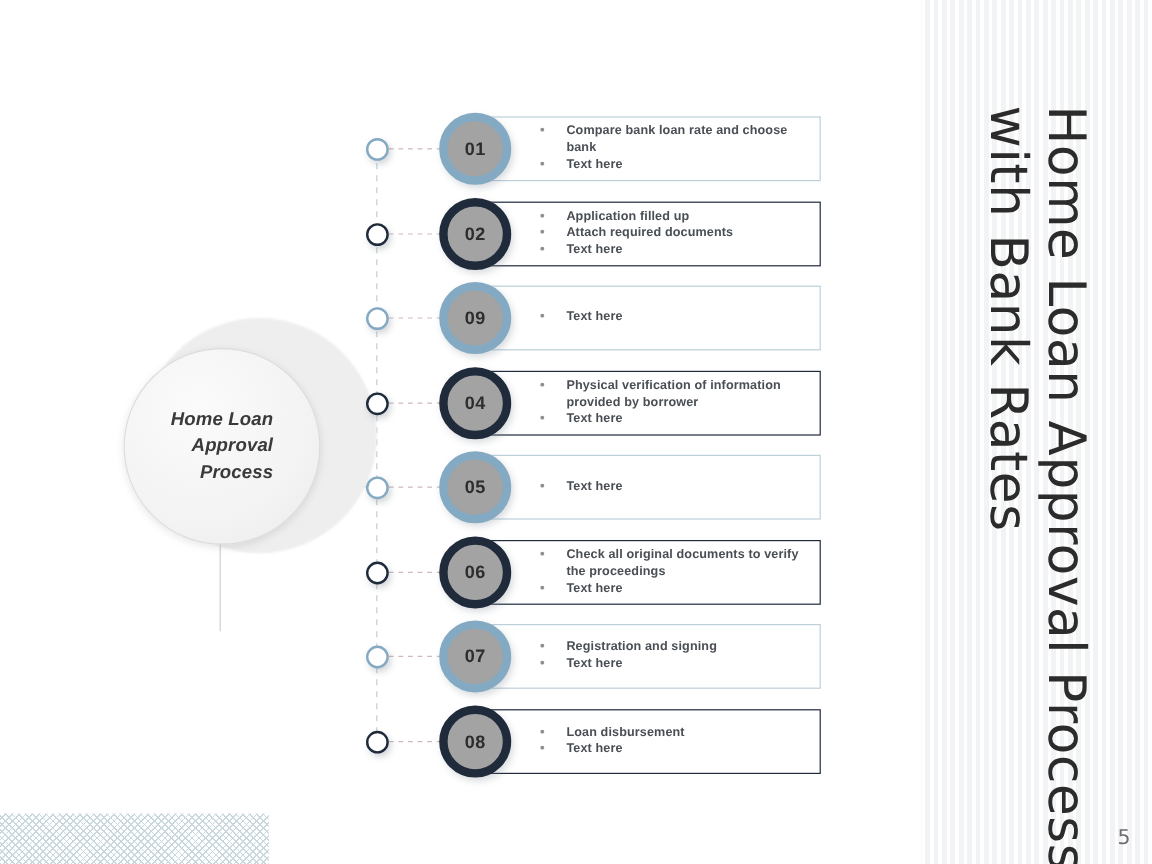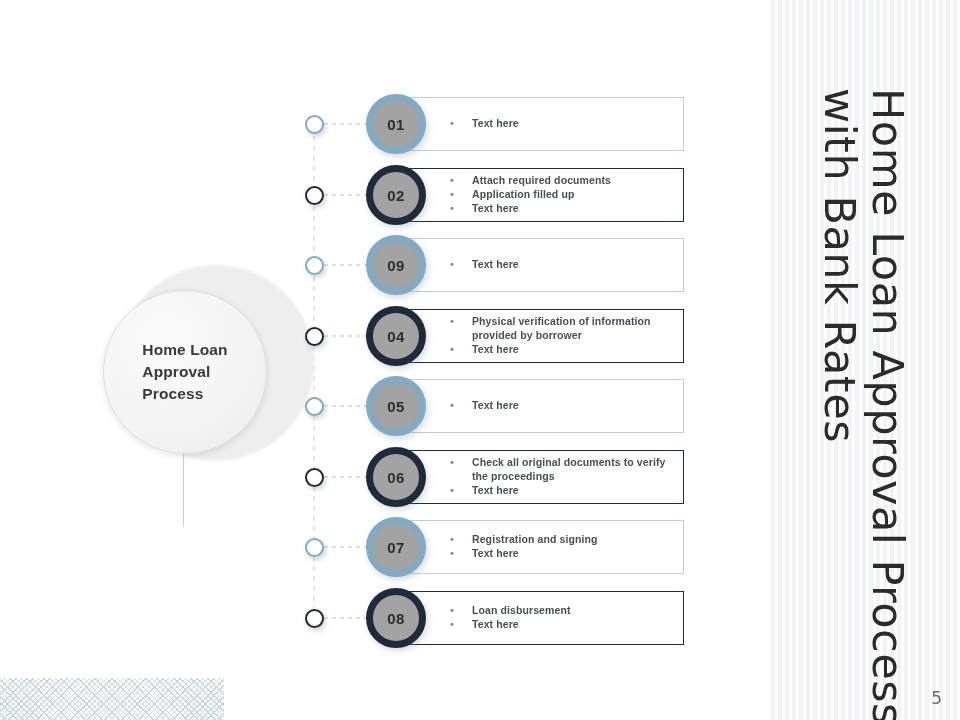--- a/index.html
+++ b/index.html
@@ -101,21 +101,22 @@
     top: 290px;
     width: 162px;
     height: 162px;
     border-radius: 50%;
     background: radial-gradient(circle at 38% 32%, #fbfbfb 0%, #f3f3f3 62%, #ebebeb 100%);
     border: 1px solid #dcdcdc;
     box-shadow: 0 2px 7px rgba(0,0,0,0.10);
     display: flex;
     align-items: center;
     justify-content: center;
-    text-align: left;
+    text-align: right;
+    font-style: italic;
   }
   .hub-label {
     font-size: 15.5px;
     line-height: 1.42;
     font-weight: 700;
     color: #3a3a3a;
     letter-spacing: 0.1px;
   }
   .hub-tail {
     position: absolute;
@@ -272,32 +273,33 @@
   <div class="rail-ring even" style="left:305px; top:327px;"></div>
   <div class="rail-ring odd" style="left:305px; top:397px;"></div>
   <div class="rail-ring even" style="left:305px; top:468px;"></div>
   <div class="rail-ring odd" style="left:305px; top:538px;"></div>
   <div class="rail-ring even" style="left:305px; top:609px;"></div>
 
   <div id="rows">
       <div class="row" style="top: 94px;">
         <div class="card odd">
           <ul class="bullets">
+            <li>Compare bank loan rate and choose bank</li>
             <li>Text here</li>
           </ul>
         </div>
         <div class="numring odd">
           <span>01</span>
         </div>
       </div>
       <div class="row" style="top: 165px;">
         <div class="card even">
           <ul class="bullets">
+            <li>Application  filled up</li>
             <li>Attach required documents</li>
-            <li>Application  filled up</li>
             <li>Text here</li>
           </ul>
         </div>
         <div class="numring even">
           <span>02</span>
         </div>
       </div>
       <div class="row" style="top: 235px;">
         <div class="card odd">
           <ul class="bullets">

